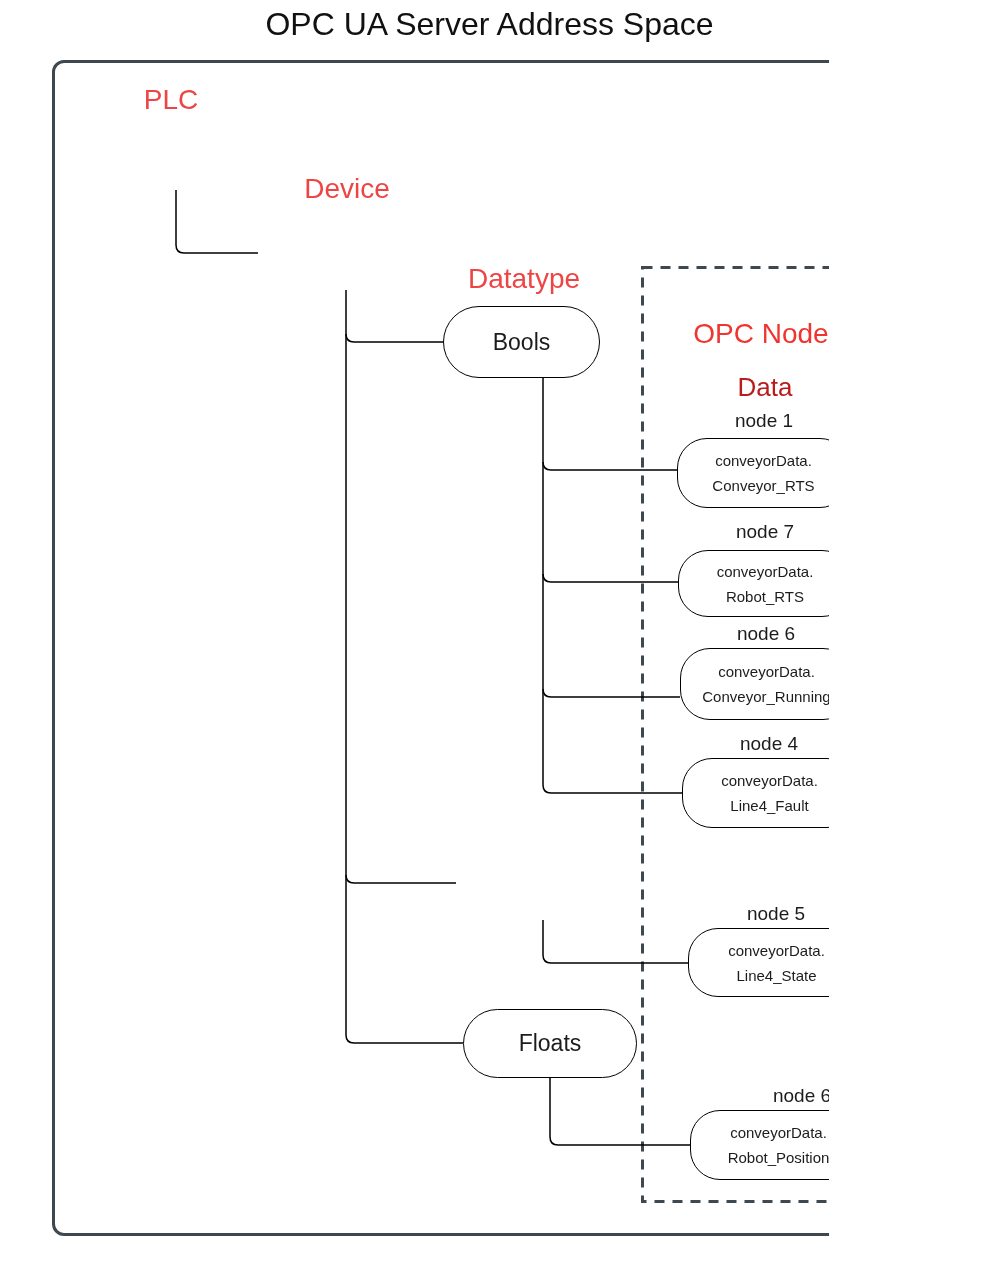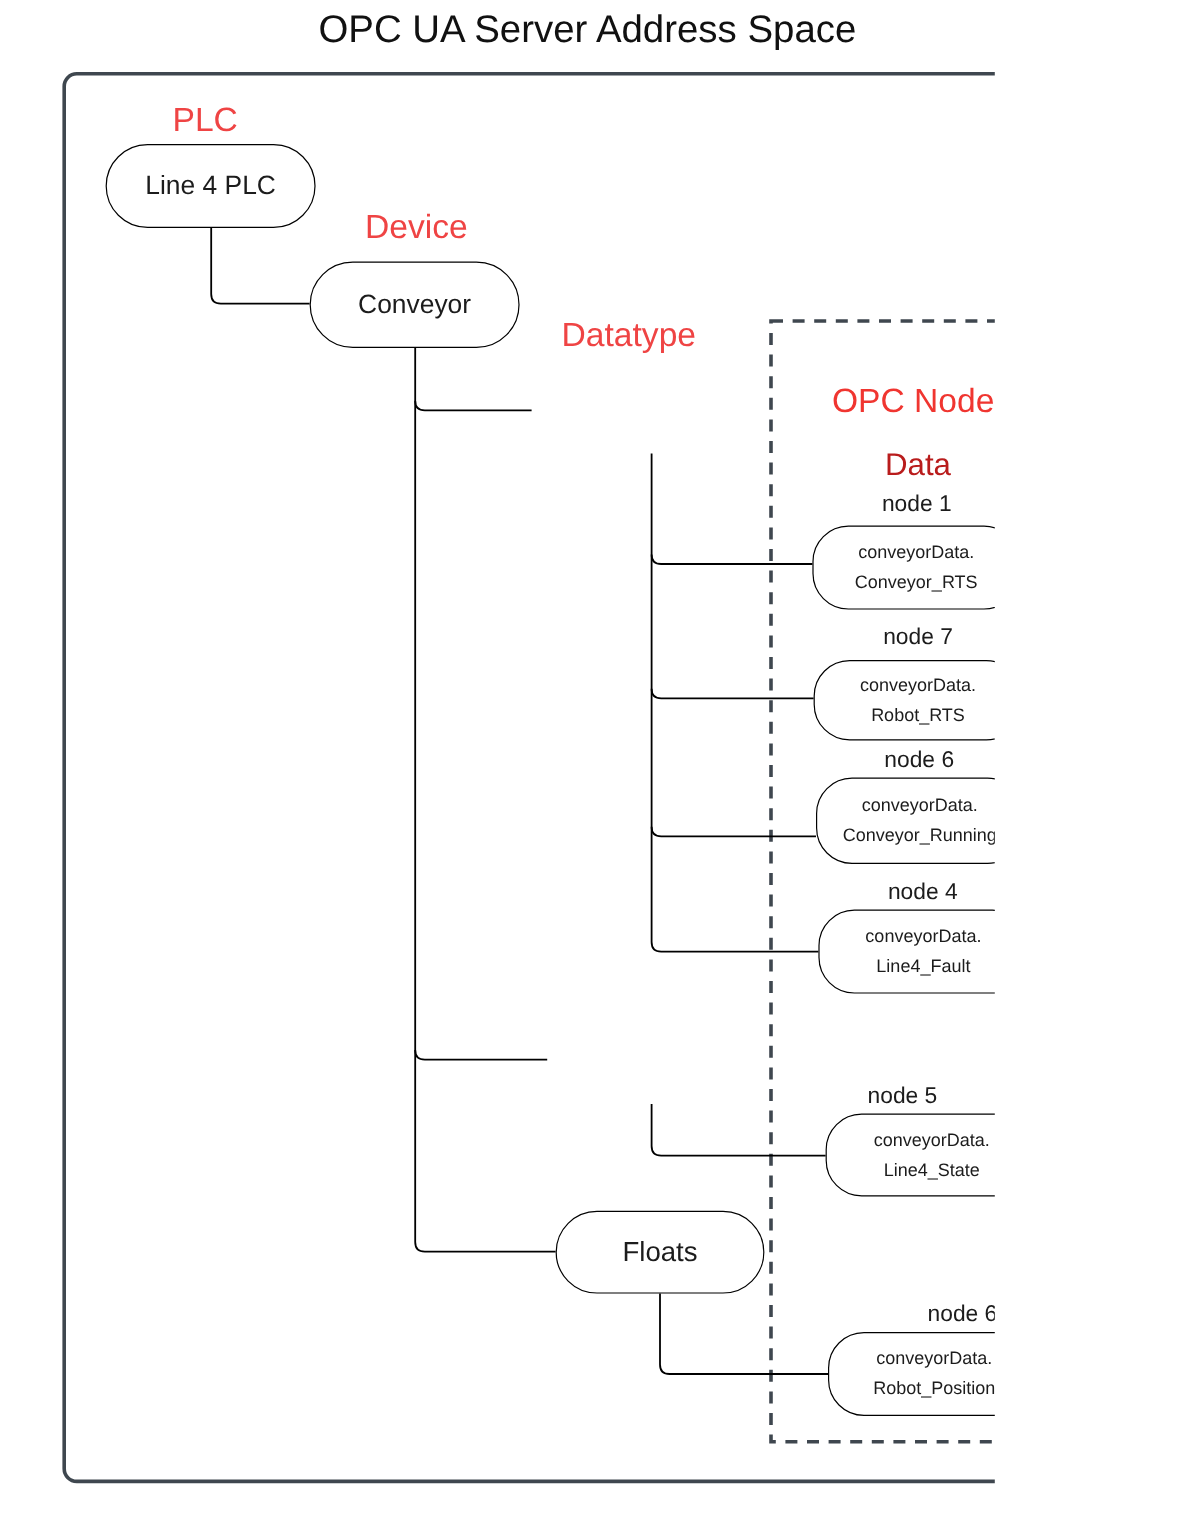--- a/index.html
+++ b/index.html
@@ -119,29 +119,28 @@
   </svg>
 
   <div class="outer-frame"></div>
 
   <div class="grouplabel" style="left:171px; top:84px;">PLC</div>
   <div class="grouplabel" style="left:347px; top:173px;">Device</div>
   <div class="grouplabel" style="left:524px; top:263px;">Datatype</div>
   <div class="opc-title" style="left:768px; top:318px;">OPC Nodes</div>
   <div class="data-label" style="left:765px; top:372px;">Data</div>
 
-  <div class="pill" style="left:88px;  top:120px; width:175px; height:70px;">Line 4 PLC</div>
-  <div class="pill" style="left:258px; top:218px; width:175px; height:72px;">Conveyor</div>
+  <div class="pill type" style="left:443px; top:306px;  width:157px; height:72px;">Bools</div>
   <div class="pill type" style="left:463px; top:1009px; width:174px; height:69px;">Floats</div>
 
   <div class="nodeid" style="left:764px; top:410px;">node 1</div>
   <div class="nodeid" style="left:765px; top:521px;">node 7</div>
   <div class="nodeid" style="left:766px; top:623px;">node 6</div>
   <div class="nodeid" style="left:769px; top:733px;">node 4</div>
-  <div class="nodeid" style="left:752px; top:903px;">node 5</div>
+  <div class="nodeid" style="left:776px; top:903px;">node 5</div>
   <div class="nodeid" style="left:778px; top:1085px;margin-left:24px;">node 6</div>
 
   <div class="pill data" style="left:677px; top:438px; width:173px; height:70px;">
     <span>conveyorData.</span>
     <span>Conveyor_RTS</span>
   </div>
   <div class="pill data" style="left:678px; top:550px; width:174px; height:67px;">
     <span>conveyorData.</span>
     <span>Robot_RTS</span>
   </div>

